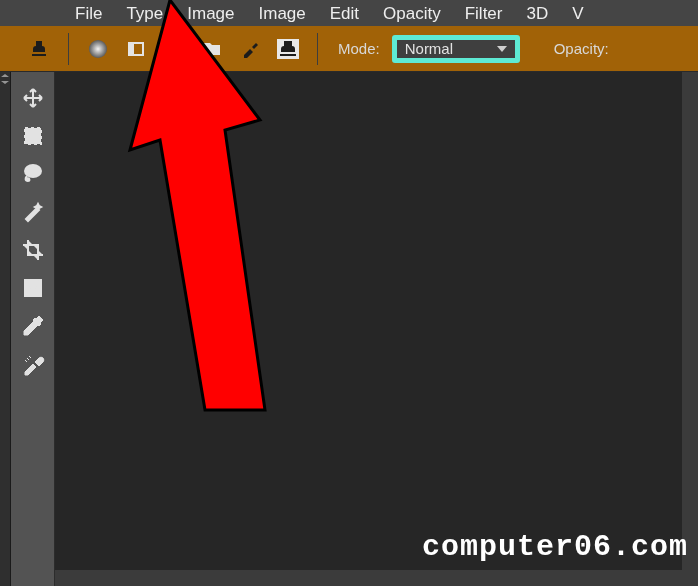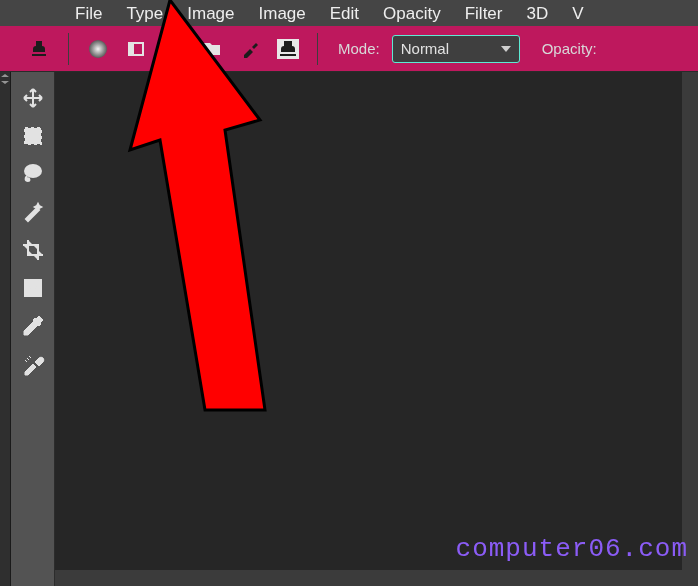--- a/index.html
+++ b/index.html
@@ -24,21 +24,21 @@
   }
   .menubar .menu-item {
     cursor: pointer;
     padding: 2px 3px;
     white-space: nowrap;
   }
   .optbar {
     display: flex;
     align-items: center;
     height: 46px;
-    background: #be185d;
+    background: #a16207;
     border-bottom: 1px solid #2a2a2a;
     padding-left: 26px;
     gap: 12px;
     font-size: 15px;
     color: #d8d8d8;
   }
   .opt-icon {
     width: 26px;
     height: 26px;
     display: flex;
@@ -55,34 +55,34 @@
     margin: 0 4px;
   }
   .mode-label { margin-left: 4px; }
   .mode-select {
     display: flex;
     align-items: center;
     justify-content: space-between;
     width: 128px;
     height: 28px;
     background: #3f3f3f;
-    border: 1px solid #5eead4;
+    border: 5px solid #5eead4;
     border-radius: 3px;
     padding: 0 8px;
     font-size: 15px;
     color: #e2e2e2;
     cursor: pointer;
   }
   .mode-select .chev {
     width: 0; height: 0;
     border-left: 5px solid transparent;
     border-right: 5px solid transparent;
     border-top: 6px solid #cfcfcf;
   }
-  .opacity-label { margin-left: 10px; }
+  .opacity-label { margin-left: 22px; }
   .workspace {
     display: flex;
     height: calc(586px - 26px - 46px);
   }
   .dragbar {
     width: 11px;
     background: #2f2f2f;
     border-right: 1px solid #1a1a1a;
     padding-top: 2px;
     display: flex;
@@ -131,24 +131,24 @@
     left: 90px;
     top: 0;
     width: 260px;
     height: 420px;
     pointer-events: none;
   }
   .watermark {
     position: absolute;
     right: 10px;
     bottom: 22px;
-    color: #8b5cf6;
+    color: #ffffff;
     font-family: "Courier New", monospace;
-    font-weight: normal;
-    font-size: 26px;
+    font-weight: bold;
+    font-size: 30px;
     letter-spacing: 1px;
   }
 </style>
 </head>
 <body>
 
 <div class="menubar">
   <span class="menu-item">File</span>
   <span class="menu-item">Type</span>
   <span class="menu-item">Image</span>

